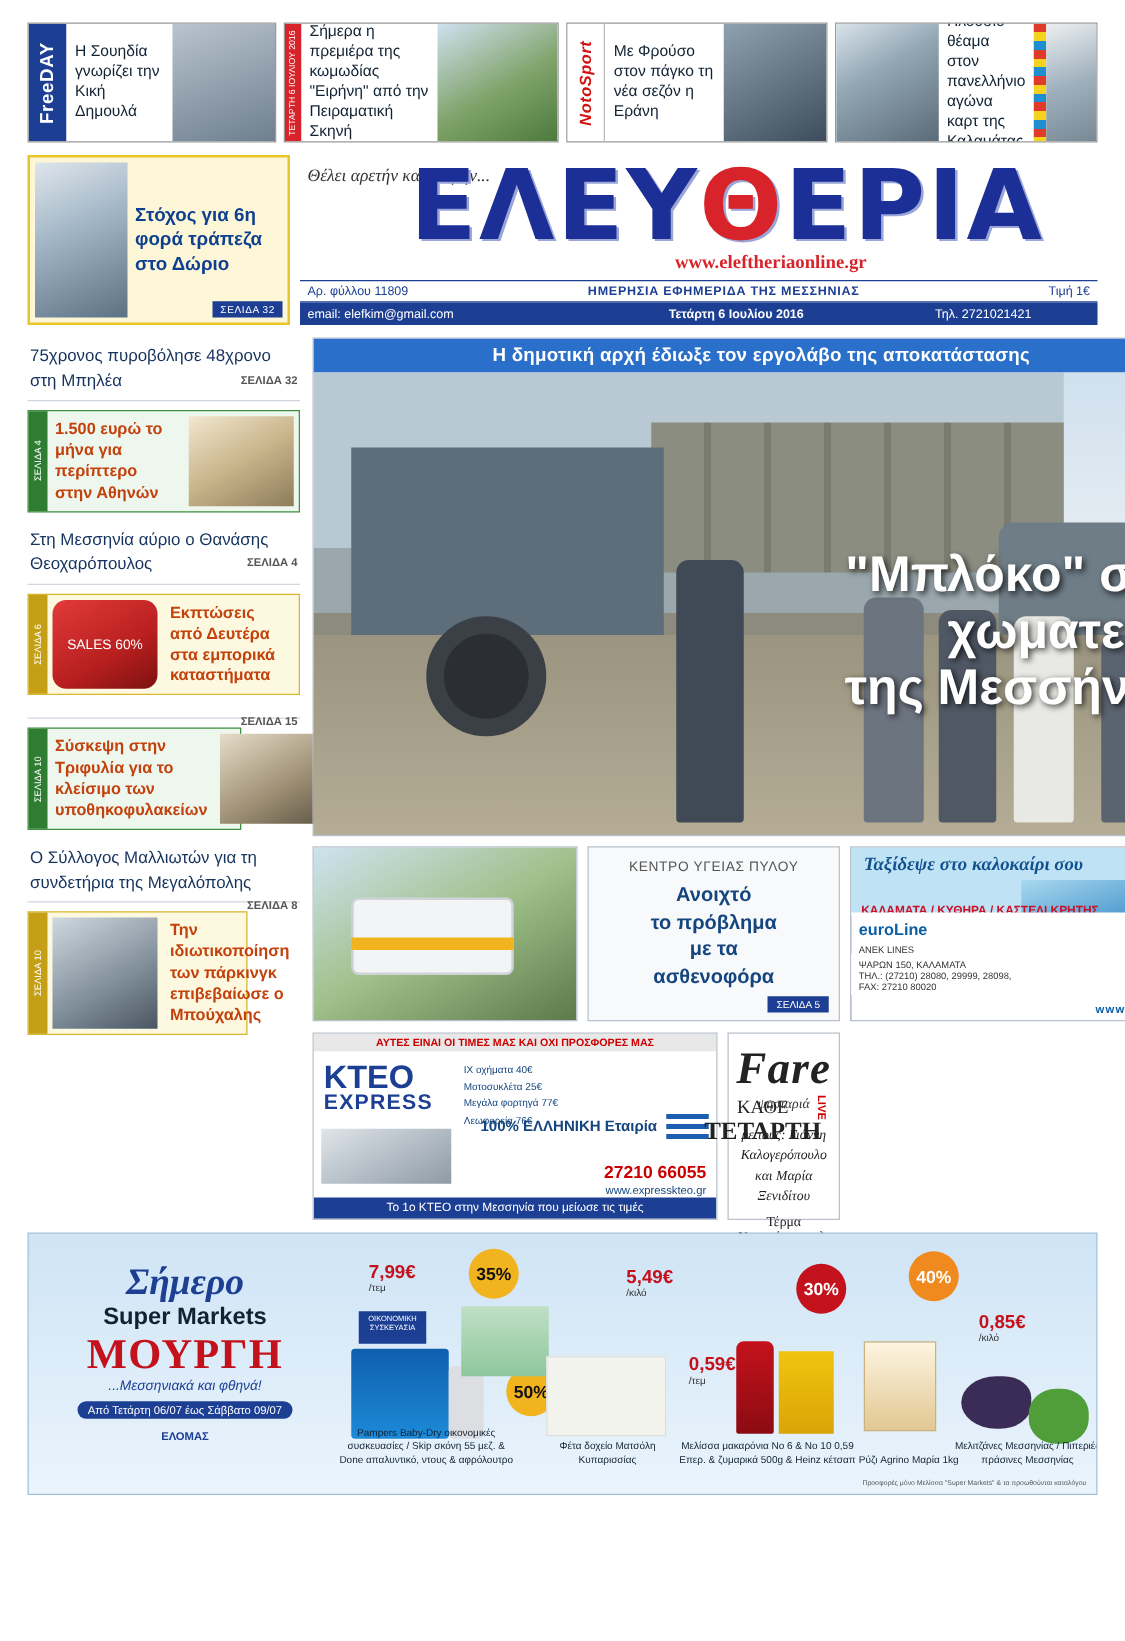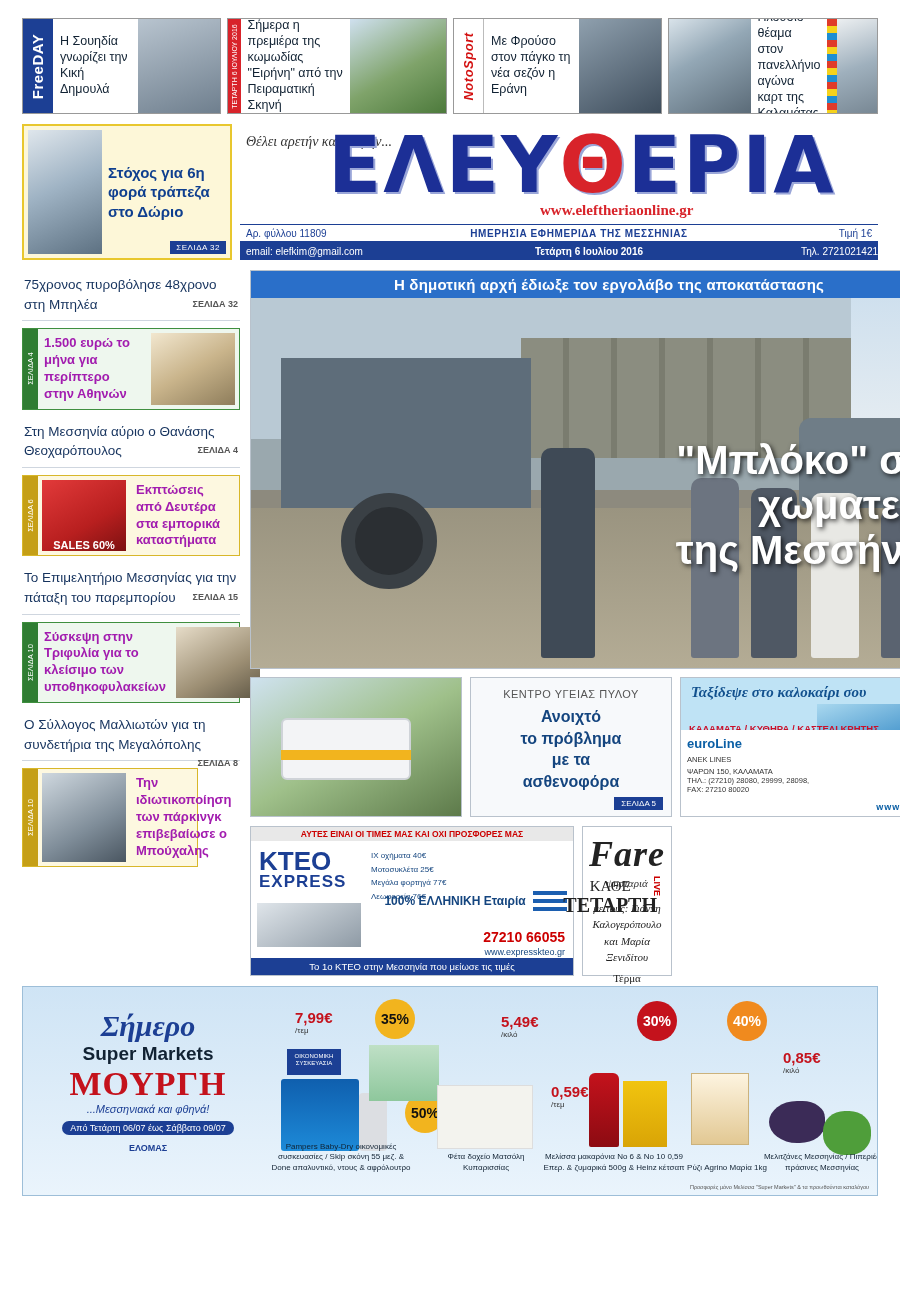--- a/index.html
+++ b/index.html
@@ -58,41 +58,41 @@
   }
   .logo .theta { color: #d8232a; }
   .site { position: absolute; left: 300px; top: 78px; font-size: 15px; font-weight: bold; color: #d8232a; font-family: "Liberation Serif", serif; }
   .mh-bar1 { position: absolute; left: 0; right: 0; top: 100px; border-top: 1px solid #1c3f94; border-bottom: 1px solid #1c3f94; height: 18px; display: flex; align-items: center; font-size: 10px; color: #1c3f94; }
   .mh-bar1 .l { width: 150px; padding-left: 6px; }
   .mh-bar1 .c { flex: 1; text-align: center; font-weight: bold; letter-spacing: .6px; }
   .mh-bar1 .r { width: 110px; text-align: right; padding-right: 6px; }
   .mh-bar2 { position: absolute; left: 0; right: 0; top: 118px; height: 18px; background: #1c3f94; color: #fff; display: flex; align-items: center; font-size: 10px; }
   .mh-bar2 .l { width: 190px; padding-left: 6px; }
   .mh-bar2 .c { flex: 1; text-align: center; font-weight: bold; }
-  .mh-bar2 .r { width: 130px; text-align: right; padding-right: 0; }
+  .mh-bar2 .r { width: 130px; text-align: left; padding-right: 0; }
 
   
   .body { display: flex; gap: 10px; margin-top: 10px; }
   .col-left { width: 218px; }
   .col-main { flex: 1; }
 
   .brief { font-size: 13.5px; line-height: 1.45; color: #16335e; padding: 5px 2px 6px; border-bottom: 1px solid #cfd6df; position: relative; }
   .brief .sel { font-size: 9px; color: #555; font-weight: bold; float: right; margin-top: 3px; }
 
   .lbox { display: flex; border: 1px solid #b9c2cc; margin: 7px 0; background: #f5f8fb; min-height: 66px; }
   .lbox.green { border-color: #3f8f3f; background: #eef7ee; }
   .lbox.yellow { border-color: #d8b72a; background: #fdf8e0; }
   .lbox-tag { width: 15px; flex: 0 0 15px; background: #1c3f94; color: #fff; font-size: 7.5px; display: flex; align-items: center; justify-content: center; }
   .lbox-tag span { transform: rotate(-90deg); white-space: nowrap; }
   .lbox.green .lbox-tag { background: #2f7d32; }
   .lbox.yellow .lbox-tag { background: #c59f16; }
-  .lbox-txt { flex: 1; padding: 6px 6px; font-size: 13px; line-height: 1.3; color: #a21caf; font-weight: bold; display: flex; flex-direction: column; justify-content: center; }
+  .lbox-txt { flex: 1; padding: 6px 6px; font-size: 13px; line-height: 1.3; color: #c2410c; font-weight: bold; display: flex; flex-direction: column; justify-content: center; }
   .lbox-photo { width: 84px; flex: 0 0 84px; margin: 4px; background: linear-gradient(150deg,#dce4ea,#8fa2b1); }
   .lbox-photo.shop { background: linear-gradient(150deg,#f2e7cf 0%,#c9b48b 50%,#8e7d5b 100%); }
-  .lbox-photo.sales { background: linear-gradient(150deg,#e23a3a 0%,#b81f1f 60%,#7d1111 100%); color: #fff; font-weight: bold; font-size: 11px; display: flex; align-items: flex-end; justify-content: center; }
+  .lbox-photo.sales { background: linear-gradient(150deg,#e23a3a 0%,#b81f1f 60%,#7d1111 100%); color: #fff; font-weight: normal; font-size: 11px; display: flex; align-items: center; justify-content: center; border-radius: 11px; }
   .lbox-photo.meet { background: linear-gradient(150deg,#e6dcc8 0%,#9d8f74 60%,#5f5745 100%); }
   .lbox-photo.park { background: linear-gradient(150deg,#cfd8df 0%,#7f8d99 60%,#4a5661 100%); }
 
   
   .lead { border: 1px solid #b9c2cc; }
   .lead-head { background: #2a6fc9; color: #fff; text-align: center; font-size: 15px; font-weight: bold; padding: 5px 4px; letter-spacing: .2px; }
   .lead-photo { height: 370px; position: relative; background:
       linear-gradient(#b9c9d4 0 38%, #9aa8ae 38% 52%, #8d8a7e 52% 100%);
       overflow: hidden; }
   .lp-truck { position: absolute; left: 30px; top: 60px; width: 250px; height: 160px; background: #5e6d7a; }
@@ -257,21 +257,20 @@
         <div class="lbox-tag">
             <span>ΣΕΛΙΔΑ 6</span>
           </div>
         <div class="lbox-photo sales">
             <span>SALES 60%</span>
           </div>
         <div class="lbox-txt">Εκπτώσεις από Δευτέρα στα εμπορικά καταστήματα</div>
       </div>
 
       <div class="brief">
-        <span>Το Επιμελητήριο Μεσσηνίας για την πάταξη του παρεμπορίου</span>
         <span class="sel">ΣΕΛΙΔΑ 15</span>
       </div>
 
       <div class="lbox green">
         <div class="lbox-tag">
             <span>ΣΕΛΙΔΑ 10</span>
           </div>
         <div class="lbox-txt">Σύσκεψη στην Τριφυλία για το κλείσιμο των υποθηκοφυλακείων</div>
         <div class="lbox-photo meet"></div>
       </div>
@@ -421,21 +420,21 @@
     <div class="circle-badge" style="left:382px;top:106px;">50%</div>
     <div style="position:absolute;left:346px;top:58px;width:70px;height:56px;background:linear-gradient(#bfe0c6,#8ec79c);"></div>
 
     <div class="price-tag" style="left:478px;top:26px;">
       <span>5,49€</span>
       <small>/κιλό</small>
     </div>
     <div style="position:absolute;left:414px;bottom:46px;width:96px;height:64px;background:#f3f3ee;border:1px solid #ddd;"></div>
     <div class="prod" style="left:404px;width:118px;">Φέτα δοχείο Ματσόλη Κυπαρισσίας</div>
 
-    <div class="circle-badge red" style="left:614px;top:14px;">30%</div>
+    <div class="circle-badge red" style="left:614px;top:24px;">30%</div>
     <div class="price-tag" style="left:528px;top:96px;">
       <span>0,59€</span>
       <small>/τεμ</small>
     </div>
     <div style="position:absolute;left:566px;bottom:48px;width:30px;height:74px;background:linear-gradient(#c4121c,#8c0b12);border-radius:6px 6px 2px 2px;"></div>
     <div style="position:absolute;left:600px;bottom:48px;width:44px;height:66px;background:linear-gradient(#f1c40f,#d9a406);"></div>
     <div class="prod" style="left:516px;width:150px;">Μελίσσα μακαρόνια Νο 6 &amp; Νο 10  0,59 Επερ. &amp; ζυμαρικά 500g &amp; Heinz κέτσαπ</div>
 
     <div class="circle-badge org" style="left:704px;top:14px;">40%</div>
     <div style="position:absolute;left:668px;bottom:50px;width:58px;height:72px;background:linear-gradient(#fdf4e0,#e2c893);border:1px solid #cbb27c;"></div>

